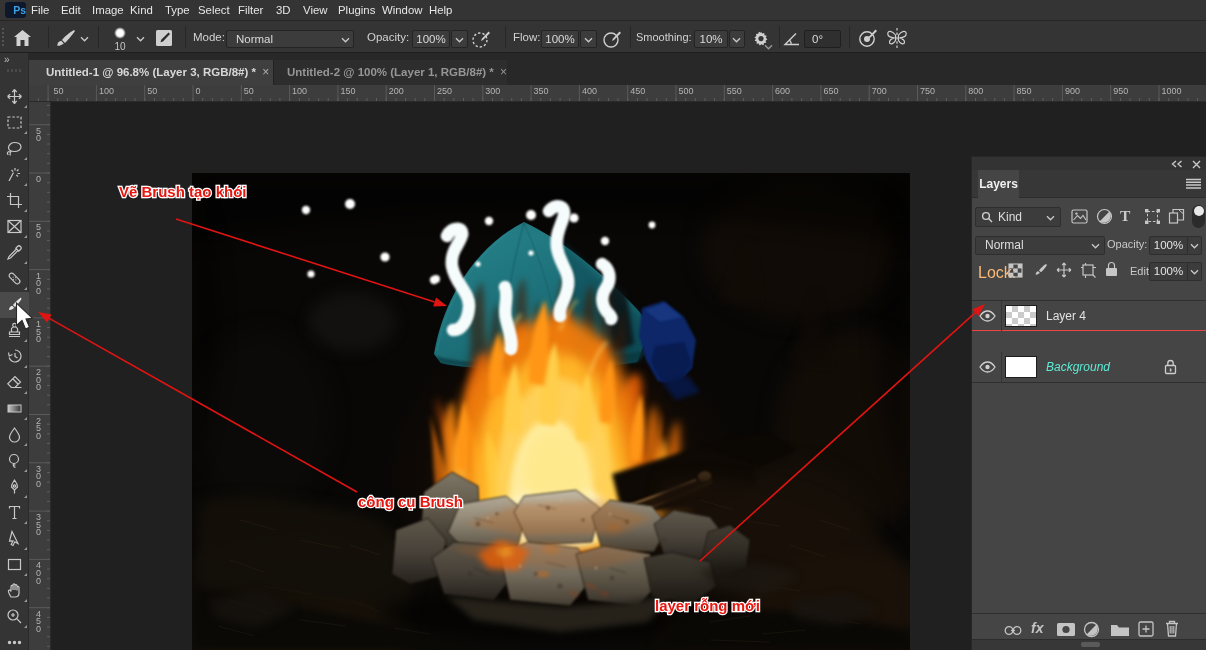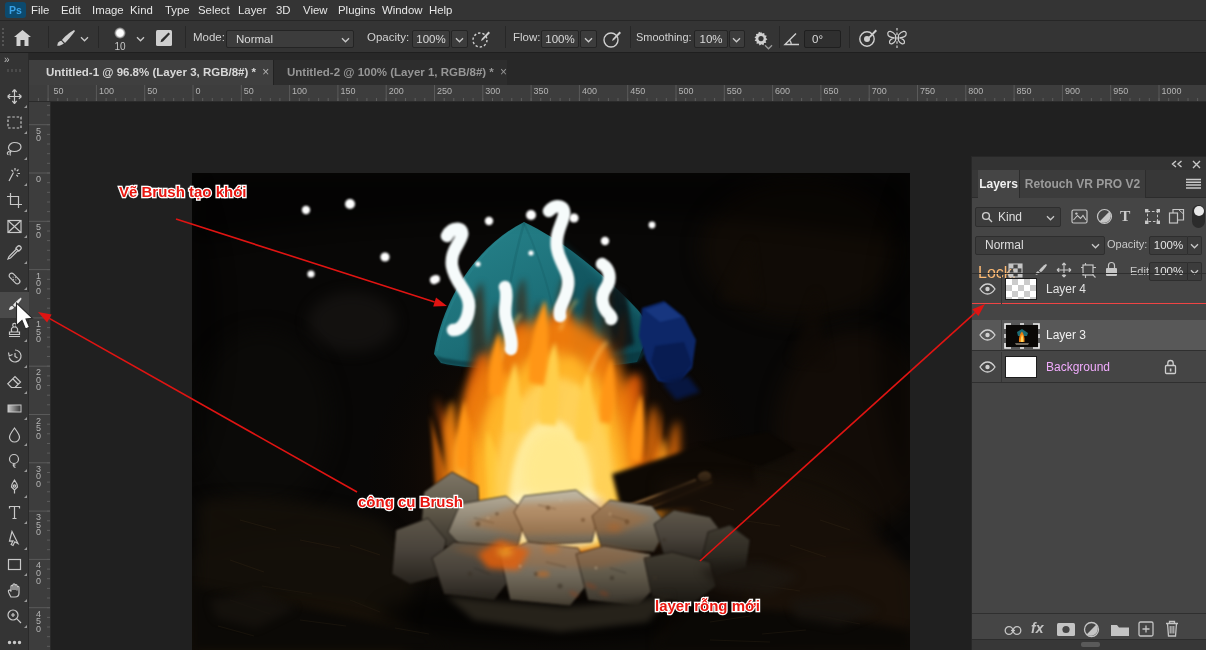--- a/index.html
+++ b/index.html
@@ -6,28 +6,28 @@
 body{font-family:"Liberation Sans",sans-serif;position:relative}
 .abs{position:absolute}
 .lbl{color:#d2d2d2;font-size:11.5px;line-height:18px}
 .fld{background:#3c3c3c;border:1px solid #242424;border-radius:2px;color:#dadada;
      font-size:11.5px;line-height:16px;position:absolute;height:18px}
 .sep{position:absolute;top:5px;width:1px;height:22px;background:#272727}
 .mi{position:absolute;top:0;height:27px;line-height:21px;font-size:11.4px;color:#e6e6e6}
 </style></head><body>
 <div class="abs" style="left:29px;top:102px;width:1177px;height:548px;background:#202020"></div>
 <div class="abs" style="left:0;top:0;width:1206px;height:21px;background:#343434;border-bottom:1px solid #262626">
-    <div class="abs" style="left:5px;top:1.5px;width:21px;height:16px;background:#0c4a6e;border-radius:3px;color:#39a2e7;font-size:10.5px;font-weight:bold;text-align:center;line-height:16px">Ps</div>
+    <div class="abs" style="left:5px;top:1.5px;width:21px;height:16px;background:#0f172a;border-radius:3px;color:#39a2e7;font-size:10.5px;font-weight:bold;text-align:right;line-height:16px">Ps</div>
     <span class="mi" style="left:31px">File</span>
     <span class="mi" style="left:61px">Edit</span>
     <span class="mi" style="left:92px">Image</span>
     <span class="mi" style="left:130px">Kind</span>
     <span class="mi" style="left:165px">Type</span>
     <span class="mi" style="left:198px">Select</span>
-    <span class="mi" style="left:238px">Layer</span>
+    <span class="mi" style="left:238px">Filter</span>
     <span class="mi" style="left:276px">3D</span>
     <span class="mi" style="left:303px">View</span>
     <span class="mi" style="left:338px">Plugins</span>
     <span class="mi" style="left:382px">Window</span>
     <span class="mi" style="left:429px">Help</span>
   </div>
 <div class="abs" style="left:0;top:21px;width:1206px;height:32px;background:#343434;border-bottom:1px solid #1f1f1f">
     <div class="abs" style="left:2px;top:7px;width:2px;height:20px;background:repeating-linear-gradient(#555 0 2px,#343434 2px 4px)"></div>
     <svg class="abs" style="left:13px;top:8px" width="19" height="18" viewBox="0 0 19 18">
       <path d="M9.5 1 L18 8 L15.5 8 L15.5 17 L11.5 17 L11.5 11 L7.5 11 L7.5 17 L3.5 17 L3.5 8 L1 8 Z" fill="#d2d2d2"></path>
@@ -813,21 +813,20 @@
 <div class="abs" style="left:971px;top:156px;width:235px;height:494px;background:#454545;border-left:1px solid #272727;border-top:1px solid #272727">
     <div class="abs" style="left:0;top:0;width:235px;height:13px;background:#333333"></div>
     <svg class="abs" style="left:199px;top:3px" width="12" height="8" viewBox="0 0 12 8" stroke="#c9c9c9" stroke-width="1.4" fill="none">
       <path d="M5 1 L1.5 4 L5 7 M10.5 1 L7 4 L10.5 7"></path>
     </svg>
     <svg class="abs" style="left:220px;top:3px" width="9" height="9" viewBox="0 0 9 9" stroke="#c9c9c9" stroke-width="1.4">
       <path d="M1 1 L8 8 M8 1 L1 8"></path>
     </svg>
     <div class="abs" style="left:0;top:13px;width:235px;height:28px;background:#373737;border-bottom:1px solid #2c2c2c"></div>
     <div class="abs" style="left:6px;top:13px;width:41px;height:28px;background:#454545;color:#f0f0f0;font-size:12px;font-weight:bold;line-height:28px;text-align:center">Layers</div>
-    <div class="abs" style="left:47px;top:13px;width:127px;height:28px;background:#3c3c3c;color:#9b9b9b;font-size:12px;font-weight:bold;line-height:28px;text-align:center;border-left:1px solid #2c2c2c;border-right:1px solid #2c2c2c">Retouch VR PRO V2</div>
     <svg class="abs" style="left:214px;top:21px" width="15" height="11" viewBox="0 0 15 11" stroke="#c9c9c9" stroke-width="1.5">
       <path d="M0 1.5 h15 M0 4.3 h15 M0 7.1 h15 M0 9.9 h15"></path>
     </svg>
     <div class="abs" style="left:3px;top:50px;width:86px;height:20px;background:#3c3c3c;border:1px solid #2e2e2e;border-radius:2px;color:#dedede;font-size:12px;line-height:18px;padding-left:22px">Kind</div>
     <svg class="abs" style="left:9px;top:54px" width="12" height="12" viewBox="0 0 12 12" fill="none" stroke="#cfcfcf" stroke-width="1.4">
       <circle cx="5" cy="5" r="3.4"></circle>
       <path d="M7.6 7.6 L11 11"></path>
     </svg>
     <svg class="abs" style="left:74px;top:58px" width="9" height="6" viewBox="0 0 9 6">
       <path d="M1 1.2 L4.5 4.8 L8 1.2" fill="none" stroke="#c9c9c9" stroke-width="1.3"></path>
@@ -889,56 +888,37 @@
     <svg class="abs" style="left:133px;top:104px" width="13" height="16" viewBox="0 0 13 16" fill="none" stroke="#c6c6c6" stroke-width="1.2">
       <rect x="1" y="7" width="11" height="8" rx="1" fill="#c6c6c6" stroke="none"></rect>
       <path d="M3.5 7 V4.5 a3 3 0 0 1 6 0 V7"></path>
     </svg>
     <div class="abs" style="left:158px;top:108px;color:#c9c9c9;font-size:11px">Edit:</div>
     <div class="abs" style="left:177px;top:105px;width:39px;height:19px;background:#3c3c3c;border:1px solid #2e2e2e;border-radius:2px 0 0 2px;color:#e4e4e4;font-size:11.5px;line-height:17px;text-align:center">100%</div>
     <div class="abs" style="left:216px;top:105px;width:14px;height:19px;background:#3c3c3c;border:1px solid #2e2e2e;border-left:none;border-radius:0 2px 2px 0"></div>
     <svg class="abs" style="left:218px;top:112px" width="9" height="6" viewBox="0 0 9 6">
       <path d="M1 1.2 L4.5 4.8 L8 1.2" fill="none" stroke="#c9c9c9" stroke-width="1.3"></path>
     </svg>
-    <div class="abs" style="left:0;top:116px;width:235px;height:31px;border-bottom:1px solid #ef4444;border-top:1px solid #2f2f2f">
+    <div class="abs" style="left:0;top:143px;width:235px;height:31px;border-bottom:1px solid #ef4444;border-top:1px solid #2f2f2f">
       <svg class="abs" style="left:7px;top:9px" width="17" height="12" viewBox="0 0 17 12" fill="none" stroke="#d0d0d0" stroke-width="1.3">
         <path d="M1 6 C3.5 2.2 6 1 8.5 1 C11 1 13.5 2.2 16 6 C13.5 9.8 11 11 8.5 11 C6 11 3.5 9.8 1 6 Z"></path>
         <circle cx="8.5" cy="6" r="2.2" fill="#d0d0d0" stroke="none"></circle>
       </svg>
       <div class="abs" style="left:29px;top:0;width:1px;height:30px;background:#353535"></div>
       <div class="abs" style="left:33px;top:4px;width:32px;height:22px;border:1px solid #1d1d1d;background:#fff;background-image:linear-gradient(45deg,#cbcbcb 25%,transparent 25%,transparent 75%,#cbcbcb 75%),linear-gradient(45deg,#cbcbcb 25%,transparent 25%,transparent 75%,#cbcbcb 75%);background-size:12px 12px;background-position:0 0,6px 6px"></div>
       <div class="abs" style="left:74px;top:8px;color:#e2e2e2;font-size:12px">Layer 4</div>
-    </div>
-    <div class="abs" style="left:0;top:163px;width:235px;height:31px;background:#585858;border-bottom:1px solid #2f2f2f;">
-      <svg class="abs" style="left:7px;top:9px" width="17" height="12" viewBox="0 0 17 12" fill="none" stroke="#d0d0d0" stroke-width="1.3">
-        <path d="M1 6 C3.5 2.2 6 1 8.5 1 C11 1 13.5 2.2 16 6 C13.5 9.8 11 11 8.5 11 C6 11 3.5 9.8 1 6 Z"></path>
-        <circle cx="8.5" cy="6" r="2.2" fill="#d0d0d0" stroke="none"></circle>
-      </svg>
-      <div class="abs" style="left:29px;top:0;width:1px;height:30px;background:#454545"></div>
-      <svg class="abs" style="left:32px;top:3px" width="36" height="26" viewBox="0 0 36 26">
-        <rect x="2" y="2" width="32" height="22" fill="#0a0806"></rect>
-        <path d="M13 9 L18 6 L24 10 L23 13 L14 13 Z" fill="#1d6b73"></path>
-        <path d="M15 19 C14.5 14 16.5 10 18 8.5 C19.5 11 21 14 20.5 19 Z" fill="#ef7d0d"></path>
-        <path d="M16.8 19 C16.5 16 17.3 13 18.1 11.5 C19 13.5 19.6 16 19.3 19 Z" fill="#ffd65e"></path>
-        <path d="M11 20 L25 20 L24 22 L12 22 Z" fill="#6e675c"></path>
-        <g stroke="#f0f0f0" stroke-width="1.6" fill="none">
-          <path d="M1 6 V1 H7 M29 1 H35 V6 M35 20 V25 H29 M7 25 H1 V20"></path>
-          <path d="M16 1 h4 M16 25 h4 M1 11 v4 M35 11 v4" stroke-width="1.4"></path>
-        </g>
-      </svg>
-      <div class="abs" style="left:74px;top:8px;color:#f0f0f0;font-size:12px">Layer 3</div>
     </div>
     <div class="abs" style="left:0;top:195px;width:235px;height:31px;border-bottom:1px solid #2f2f2f;">
       <svg class="abs" style="left:7px;top:9px" width="17" height="12" viewBox="0 0 17 12" fill="none" stroke="#d0d0d0" stroke-width="1.3">
         <path d="M1 6 C3.5 2.2 6 1 8.5 1 C11 1 13.5 2.2 16 6 C13.5 9.8 11 11 8.5 11 C6 11 3.5 9.8 1 6 Z"></path>
         <circle cx="8.5" cy="6" r="2.2" fill="#d0d0d0" stroke="none"></circle>
       </svg>
       <div class="abs" style="left:29px;top:0;width:1px;height:30px;background:#353535"></div>
       <div class="abs" style="left:33px;top:4px;width:32px;height:22px;border:1px solid #1d1d1d;background:#fff"></div>
-      <div class="abs" style="left:74px;top:8px;color:#f0abfc;font-size:12px;">Background</div>
+      <div class="abs" style="left:74px;top:8px;color:#5eead4;font-size:12px;font-style:italic">Background</div>
       <svg class="abs" style="left:192px;top:7px" width="13" height="16" viewBox="0 0 13 16" fill="none" stroke="#cdcdcd" stroke-width="1.3">
         <rect x="1.5" y="6.5" width="10" height="8" rx="1"></rect>
         <path d="M3.8 6.5 V4.2 a2.7 2.7 0 0 1 5.4 0 V6.5"></path>
         <rect x="5.8" y="9.5" width="1.6" height="3" fill="#cdcdcd" stroke="none"></rect>
       </svg>
     </div>
     <div class="abs" style="left:0;top:456px;width:235px;height:26px;background:#454545;border-top:1px solid #2f2f2f"></div>
     <svg class="abs" style="left:32px;top:468px" width="18" height="11" viewBox="0 0 18 11" fill="none" stroke="#c4c4c4" stroke-width="1.3">
       <circle cx="5" cy="5.5" r="3.8"></circle>
       <circle cx="13" cy="5.5" r="3.8"></circle>

